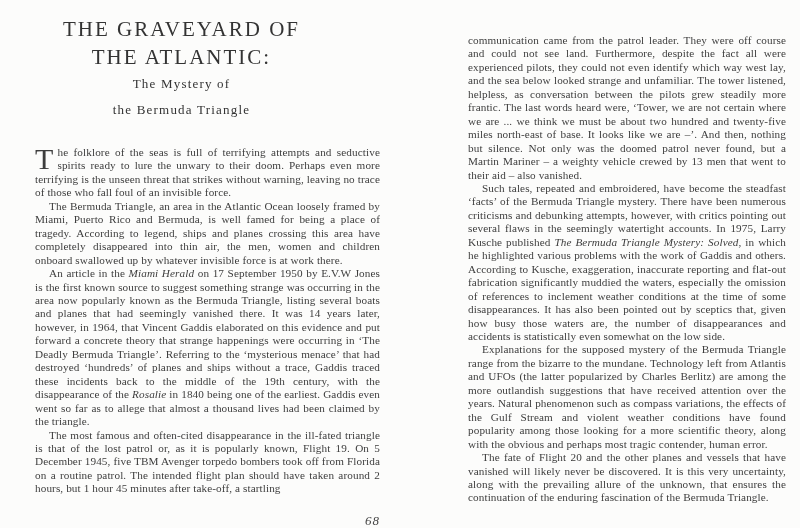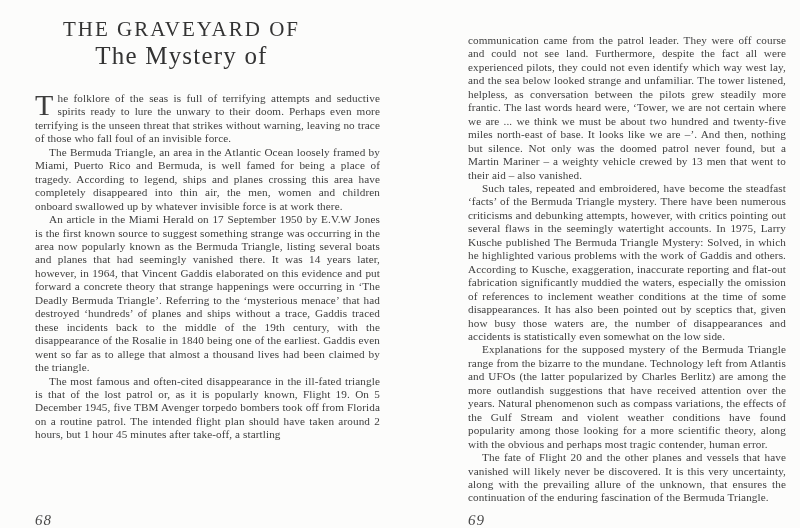--- a/index.html
+++ b/index.html
@@ -30,80 +30,81 @@
     padding-right: 52px;
     color: #333333;
   }
   .title-line {
     font-size: 21px;
     line-height: 28px;
     letter-spacing: 2px;
     white-space: nowrap;
   }
   .subtitle-line {
-    font-size: 25px;
+    font-size: 13px;
     line-height: 26px;
     letter-spacing: 1.2px;
     white-space: nowrap;
   }
 
   .body {
     text-align: justify;
     font-size: 11.2px;
     line-height: 13.45px;
     letter-spacing: 0.1px;
   }
   .left .body  { margin-top: 23px; }
   .right .body { padding-top: 24px; }
 
   .para { margin: 0; }
   .para.indent { text-indent: 14px; }
-  .italic { }
+  .italic { font-style: italic; }
 
   .dropcap {
     float: left;
     font-size: 30px;
     line-height: 24px;
     padding: 1px 4px 0 0;
   }
 
   .page-number {
     position: absolute;
     bottom: 9px;
     left: 0;
     width: 100%;
-    text-align: left;
+    text-align: right;
     font-style: italic;
-    font-size: 15px;
+    font-size: 13px;
     letter-spacing: 1px;
     color: #474747;
   }
 </style>
 </head>
 <body>
 
 <div class="spread">
 
   <div class="page left">
     <div class="title-block">
       <div class="title-line">THE GRAVEYARD OF</div>
+      <div class="title-line">THE ATLANTIC:</div>
       <div class="subtitle-line">The Mystery of</div>
+      <div class="subtitle-line">the Bermuda Triangle</div>
     </div>
     <div class="body">
         <p class="para"><span class="dropcap">T</span><span>he folklore of the seas is full of terrifying attempts and seductive spirits ready to lure the unwary to their doom. Perhaps even more terrifying is the unseen threat that strikes without warning, leaving no trace of those who fall foul of an invisible force.</span></p>
         <p class="para indent"><span>The Bermuda Triangle, an area in the Atlantic Ocean loosely framed by Miami, Puerto Rico and Bermuda, is well famed for being a place of tragedy. According to legend, ships and planes crossing this area have completely disappeared into thin air, the men, women and children onboard swallowed up by whatever invisible force is at work there.</span></p>
         <p class="para indent"><span>An article in the </span><span class="italic">Miami Herald</span><span> on 17 September 1950 by E.V.W Jones is the first known source to suggest something strange was occurring in the area now popularly known as the Bermuda Triangle, listing several boats and planes that had seemingly vanished there. It was 14 years later, however, in 1964, that Vincent Gaddis elaborated on this evidence and put forward a concrete theory that strange happenings were occurring in ‘The Deadly Bermuda Triangle’. Referring to the ‘mysterious menace’ that had destroyed ‘hundreds’ of planes and ships without a trace, Gaddis traced these incidents back to the middle of the 19th century, with the disappearance of the </span><span class="italic">Rosalie</span><span> in 1840 being one of the earliest. Gaddis even went so far as to allege that almost a thousand lives had been claimed by the triangle.</span></p>
         <p class="para indent"><span>The most famous and often-cited disappearance in the ill-fated triangle is that of the lost patrol or, as it is popularly known, Flight 19. On 5 December 1945, five TBM Avenger torpedo bombers took off from Florida on a routine patrol. The intended flight plan should have taken around 2 hours, but 1 hour 45 minutes after take-off, a startling</span></p>
       </div>
     <div class="page-number">68</div>
   </div>
 
   <div class="page right">
     <div class="body">
         <p class="para"><span>communication came from the patrol leader. They were off course and could not see land. Furthermore, despite the fact all were experienced pilots, they could not even identify which way west lay, and the sea below looked strange and unfamiliar. The tower listened, helpless, as conversation between the pilots grew steadily more frantic. The last words heard were, ‘Tower, we are not certain where we are ... we think we must be about two hundred and twenty-five miles north-east of base. It looks like we are –’. And then, nothing but silence. Not only was the doomed patrol never found, but a Martin Mariner – a weighty vehicle crewed by 13 men that went to their aid – also vanished.</span></p>
         <p class="para indent"><span>Such tales, repeated and embroidered, have become the steadfast ‘facts’ of the Bermuda Triangle mystery. There have been numerous criticisms and debunking attempts, however, with critics pointing out several flaws in the seemingly watertight accounts. In 1975, Larry Kusche published </span><span class="italic">The Bermuda Triangle Mystery: Solved</span><span>, in which he highlighted various problems with the work of Gaddis and others. According to Kusche, exaggeration, inaccurate reporting and flat-out fabrication significantly muddied the waters, especially the omission of references to inclement weather conditions at the time of some disappearances. It has also been pointed out by sceptics that, given how busy those waters are, the number of disappearances and accidents is statistically even somewhat on the low side.</span></p>
         <p class="para indent"><span>Explanations for the supposed mystery of the Bermuda Triangle range from the bizarre to the mundane. Technology left from Atlantis and UFOs (the latter popularized by Charles Berlitz) are among the more outlandish suggestions that have received attention over the years. Natural phenomenon such as compass variations, the effects of the Gulf Stream and violent weather conditions have found popularity among those looking for a more scientific theory, along with the obvious and perhaps most tragic contender, human error.</span></p>
         <p class="para indent"><span>The fate of Flight 20 and the other planes and vessels that have vanished will likely never be discovered. It is this very uncertainty, along with the prevailing allure of the unknown, that ensures the continuation of the enduring fascination of the Bermuda Triangle.</span></p>
       </div>
-    <div class="page-number">69</div>
   </div>
 
 </div>
 
 </body></html>

